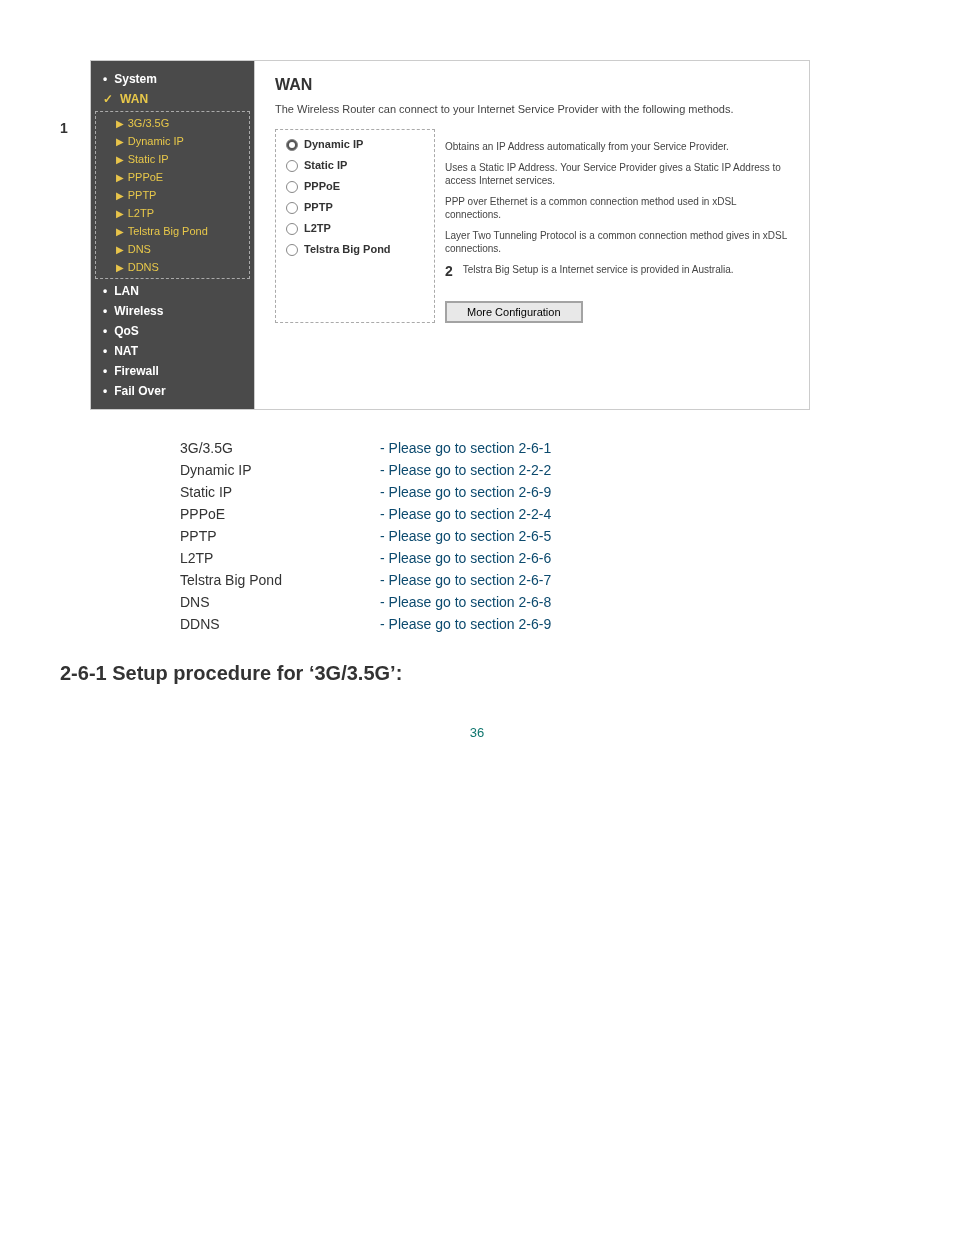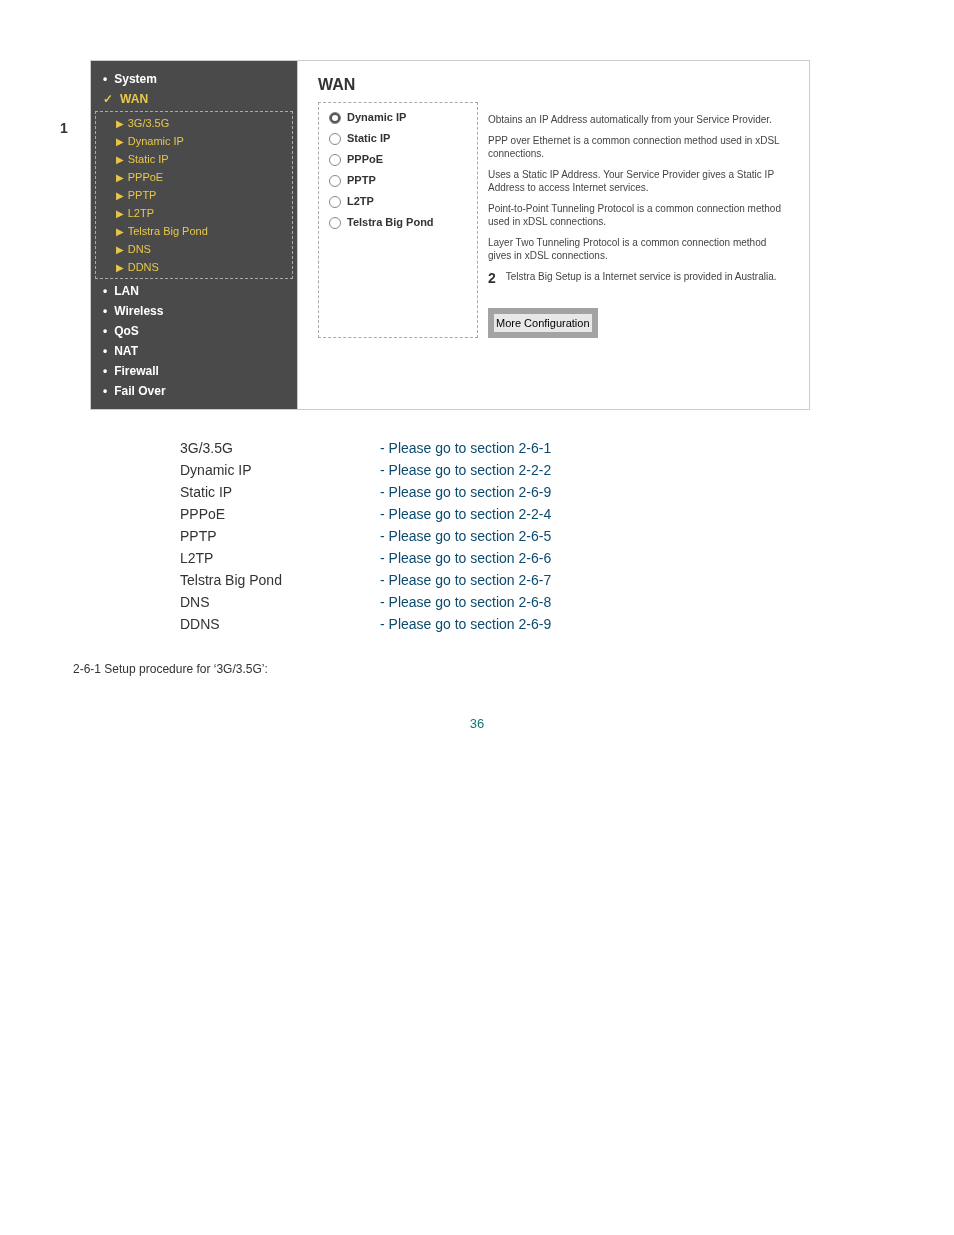--- a/index.html
+++ b/index.html
@@ -37,21 +37,21 @@
       display: flex;
       border: 1px solid #ccc;
       width: 720px;
       min-height: 320px;
       background: #f5f5f5;
     }
 
     
     .sidebar {
       background: #4a4a4a;
-      width: 206px;
+      width: 163px;
       min-height: 320px;
       padding: 8px 0;
       flex-shrink: 0;
     }
 
     .sidebar-item {
       padding: 3px 12px;
       font-size: 12px;
       cursor: pointer;
       display: flex;
@@ -188,23 +188,23 @@
       flex-shrink: 0;
     }
 
     .telstra-desc-row {
       display: flex;
       align-items: flex-start;
       gap: 5px;
     }
 
     .more-config-btn {
-      border: 6px solid #a3a3a3;
+      border: 2px solid #a3a3a3;
       background: #e8e8e8;
-      padding: 3px 2px;
+      padding: 3px 20px;
       font-size: 11px;
       cursor: pointer;
       margin-top: 6px;
       display: inline-block;
     }
 
     
     .section-list {
       margin: 20px 0 30px 120px;
     }
@@ -220,24 +220,24 @@
       min-width: 200px;
       font-weight: normal;
     }
 
     .section-item-ref {
       color: #0c4a6e;
     }
 
     
     .setup-heading {
-      font-size: 12px;
-      font-weight: normal;
-      color: #333;
-      margin: 30px 0 20px 13px;
+      font-size: 20px;
+      font-weight: bold;
+      color: #333;
+      margin: 30px 0 20px 0;
     }
 
     
     .page-number {
       text-align: center;
       margin-top: 40px;
       font-size: 13px;
       color: #0f766e;
     }
   </style>
@@ -314,20 +314,21 @@
         <div class="sidebar-item top-level">
           <span>Firewall</span>
         </div>
         <div class="sidebar-item top-level">
           <span>Fail Over</span>
         </div>
       </div>
 
       <div class="main-content">
         <div class="wan-title">WAN</div>
+        <div class="wan-description">The Wireless Router can connect to your Internet Service Provider with the following methods.</div>
 
         <div class="connection-options">
 
           <div class="options-dashed-box">
             <div class="option-row">
               <div class="radio-btn selected"></div>
               <span class="option-label">Dynamic IP</span>
             </div>
             <div class="option-row">
               <div class="radio-btn"></div>
@@ -349,27 +350,24 @@
               <div class="radio-btn"></div>
               <span class="option-label">Telstra Big Pond</span>
             </div>
           </div>
 
           <div class="option-descriptions">
             <div class="option-desc-row">
               <span class="option-desc-text">Obtains an IP Address automatically from your Service Provider.</span>
             </div>
             <div class="option-desc-row">
+              <span class="option-desc-text">Uses a Static IP Address. Your Service Provider gives a Static IP Address to access Internet services.</span>
+            </div>
+            <div class="option-desc-row">
               <span class="option-desc-text">PPP over Ethernet is a common connection method used in xDSL connections.</span>
-            </div>
-            <div class="option-desc-row">
-              <span class="option-desc-text">Uses a Static IP Address. Your Service Provider gives a Static IP Address to access Internet services.</span>
-            </div>
-            <div class="option-desc-row">
-              <span class="option-desc-text">Point-to-Point Tunneling Protocol is a common connection method used in xDSL connections.</span>
             </div>
             <div class="option-desc-row">
               <span class="option-desc-text">Layer Two Tunneling Protocol is a common connection method gives in xDSL connections.</span>
             </div>
             <div class="option-desc-row telstra-desc-row">
               <span class="step-2-marker">2</span>
               <span class="option-desc-text">Telstra Big Setup is a Internet service is provided in Australia.</span>
             </div>
             <div style="margin-top: 6px;">
               <button class="more-config-btn">More Configuration</button>

